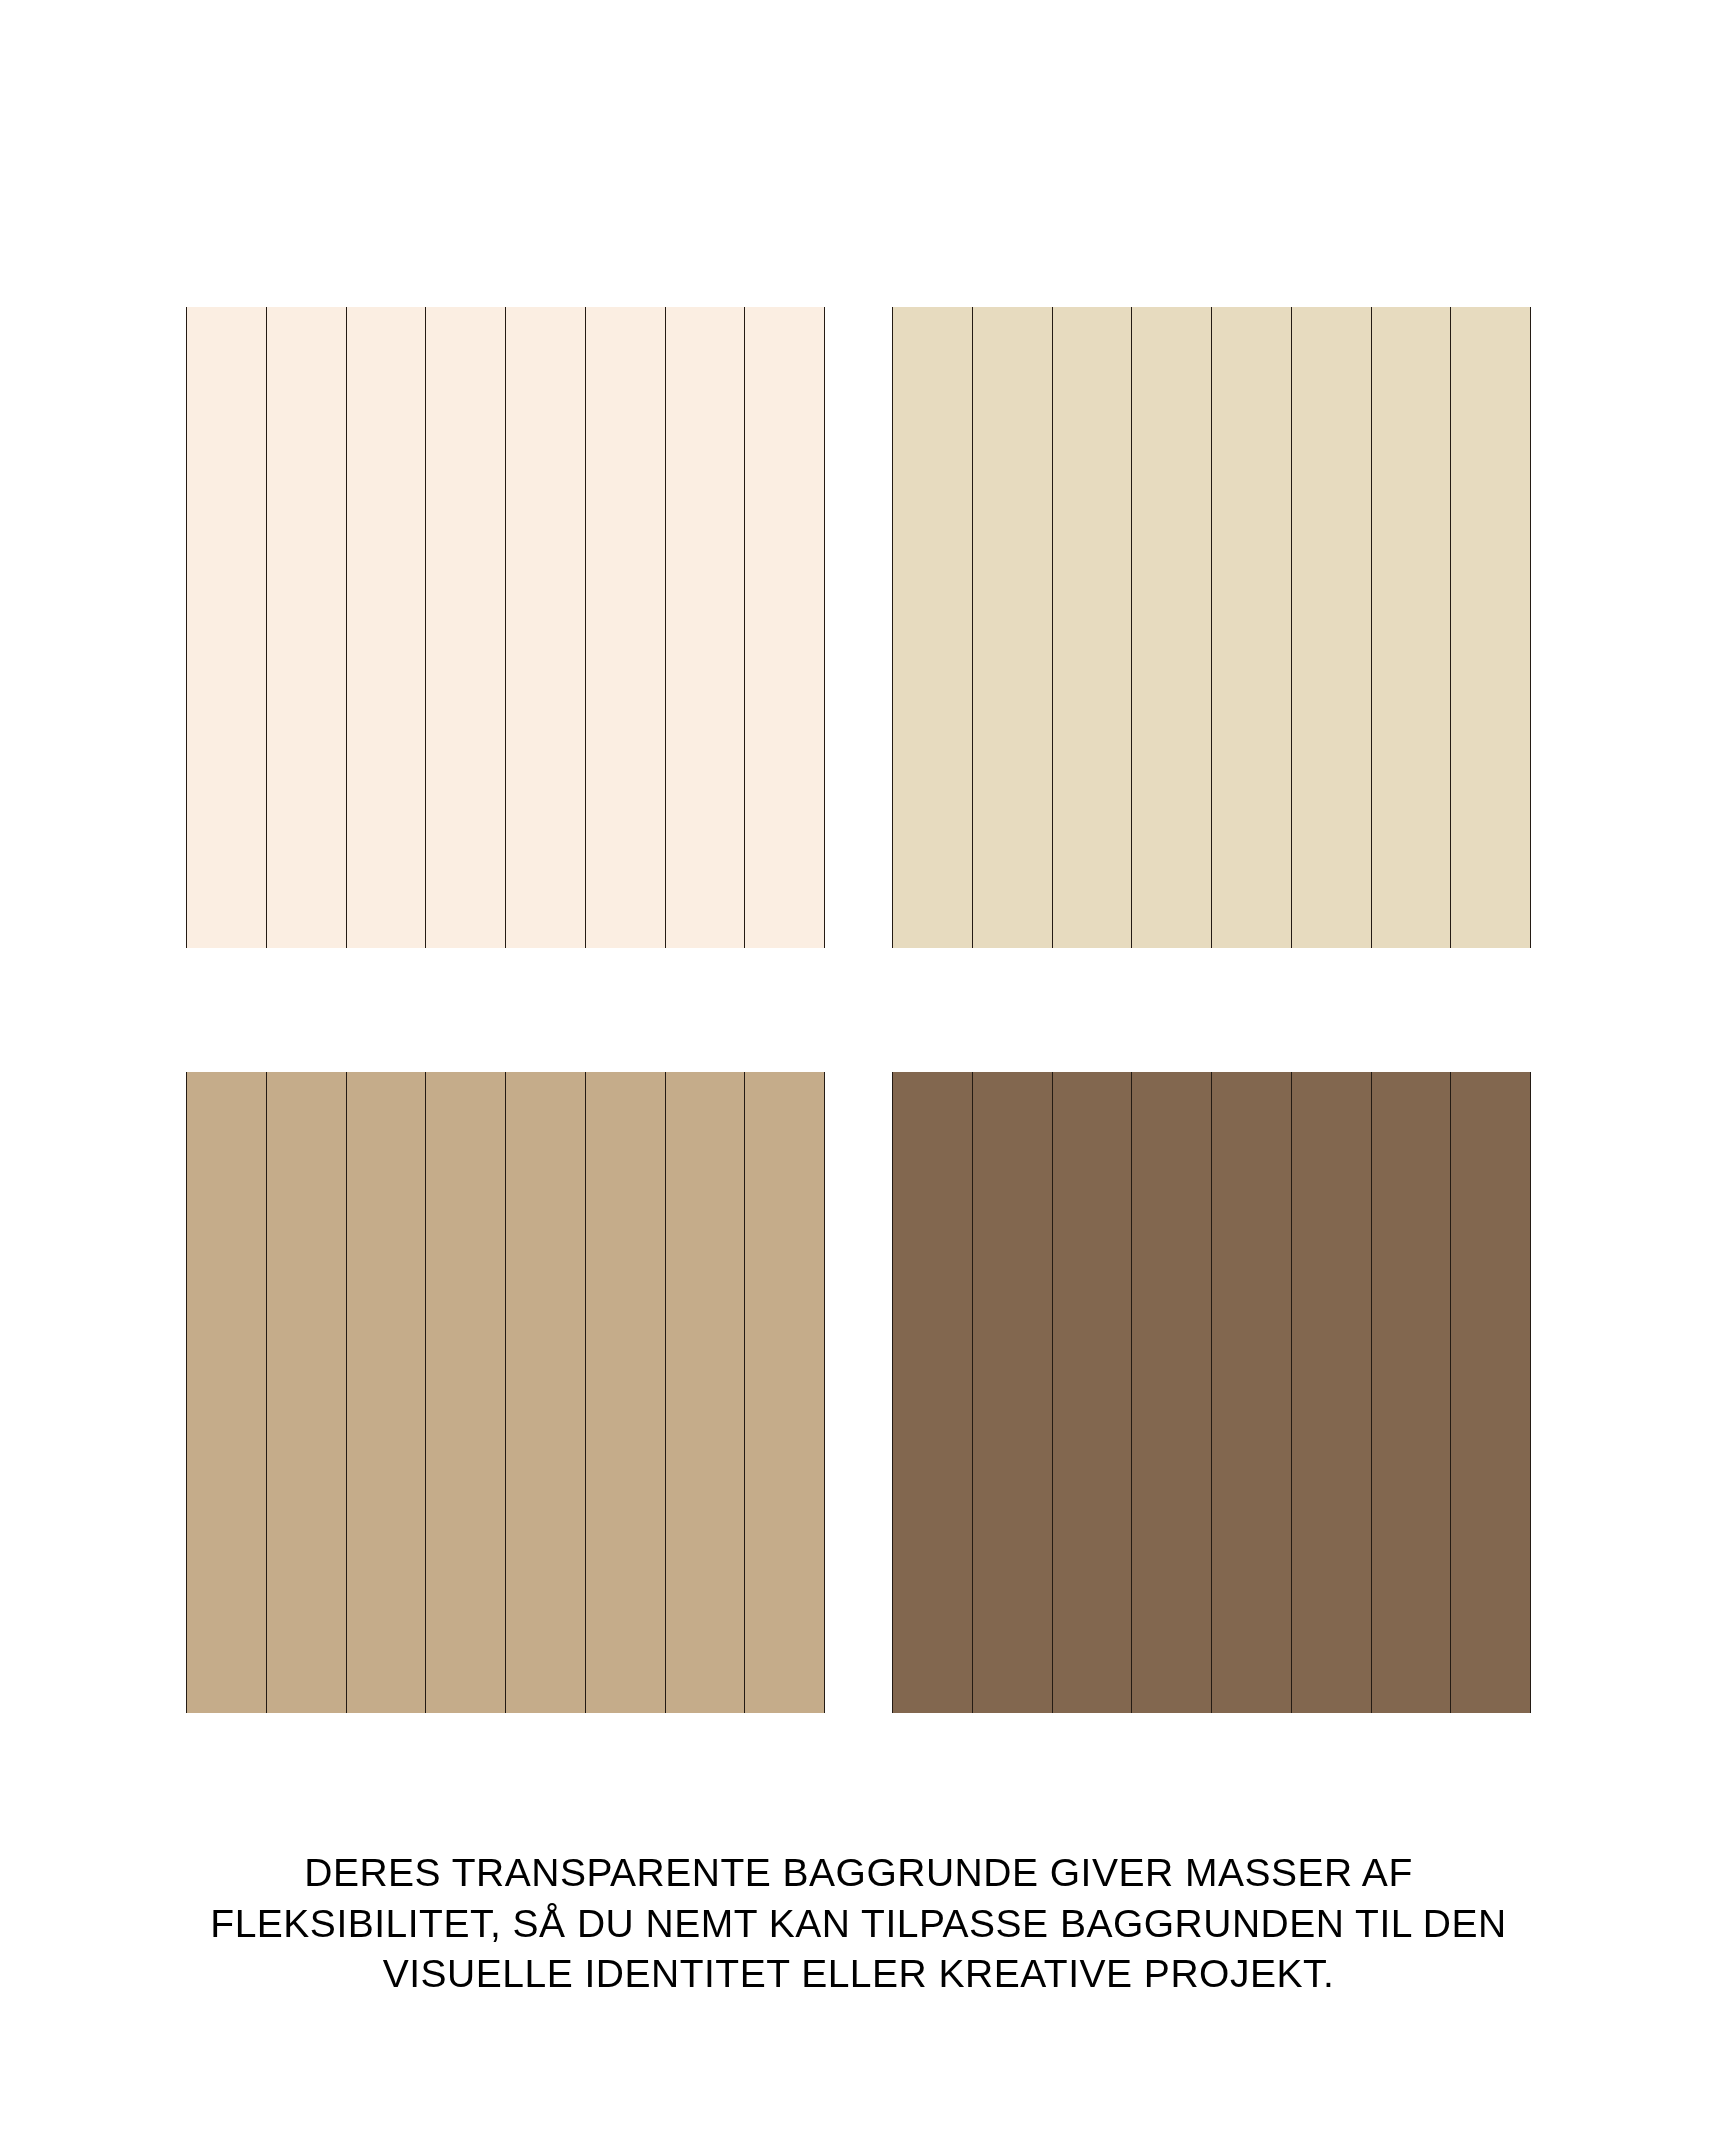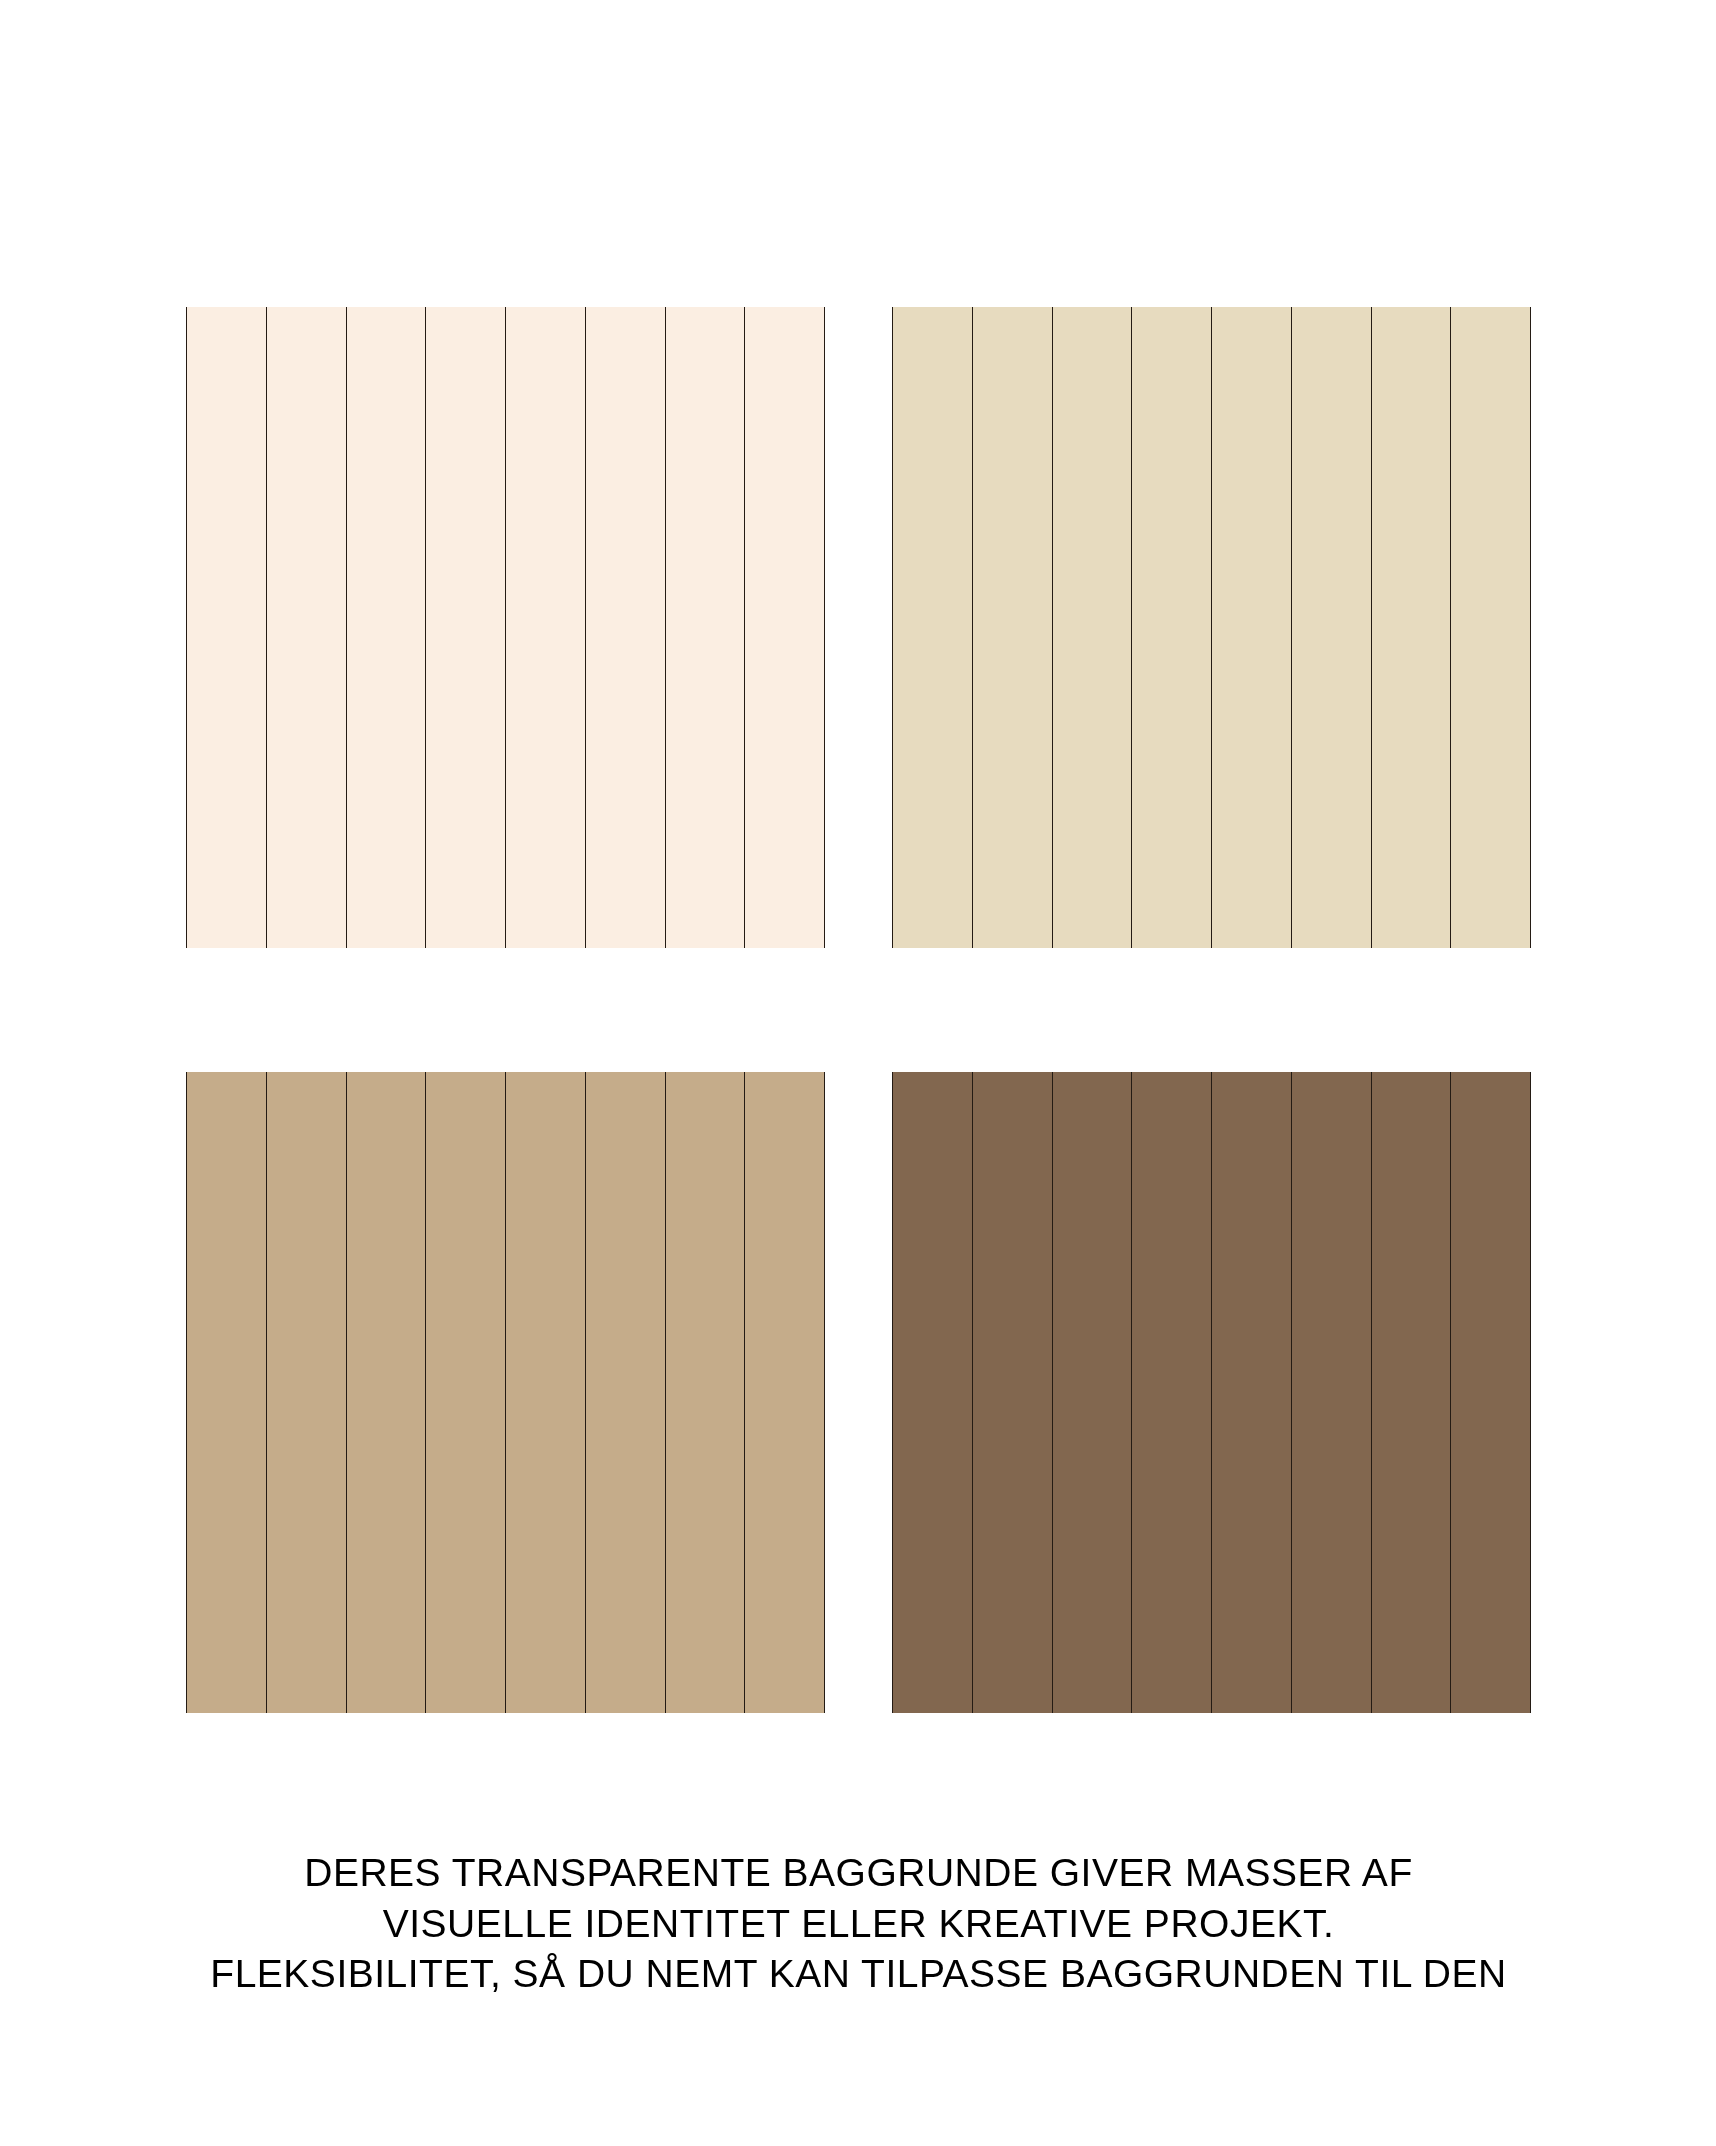--- a/index.html
+++ b/index.html
@@ -131,18 +131,18 @@
       <div class="stripe" style="border-right-color: rgb(36, 27, 20); border-left-color: rgb(36, 27, 20);"></div>
       <div class="stripe" style="border-right-color: rgb(36, 27, 20); border-left-color: rgb(36, 27, 20);"></div>
       <div class="stripe" style="border-right-color: rgb(36, 27, 20); border-left-color: rgb(36, 27, 20);"></div>
       <div class="stripe" style="border-right-color: rgb(36, 27, 20); border-left-color: rgb(36, 27, 20);"></div>
     </div>
 
   </div>
 
   <div class="caption" style="color: rgb(0, 0, 0);">
     <span class="cap-line">DERES TRANSPARENTE BAGGRUNDE GIVER MASSER AF</span>
+    <span class="cap-line">FLEKSIBILITET, SÅ DU NEMT KAN TILPASSE BAGGRUNDEN TIL DEN</span>
     <span class="cap-line">VISUELLE IDENTITET ELLER KREATIVE PROJEKT.</span>
-    <span class="cap-line">FLEKSIBILITET, SÅ DU NEMT KAN TILPASSE BAGGRUNDEN TIL DEN</span>
   </div>
 
 </div>
 
 
 </body></html>

